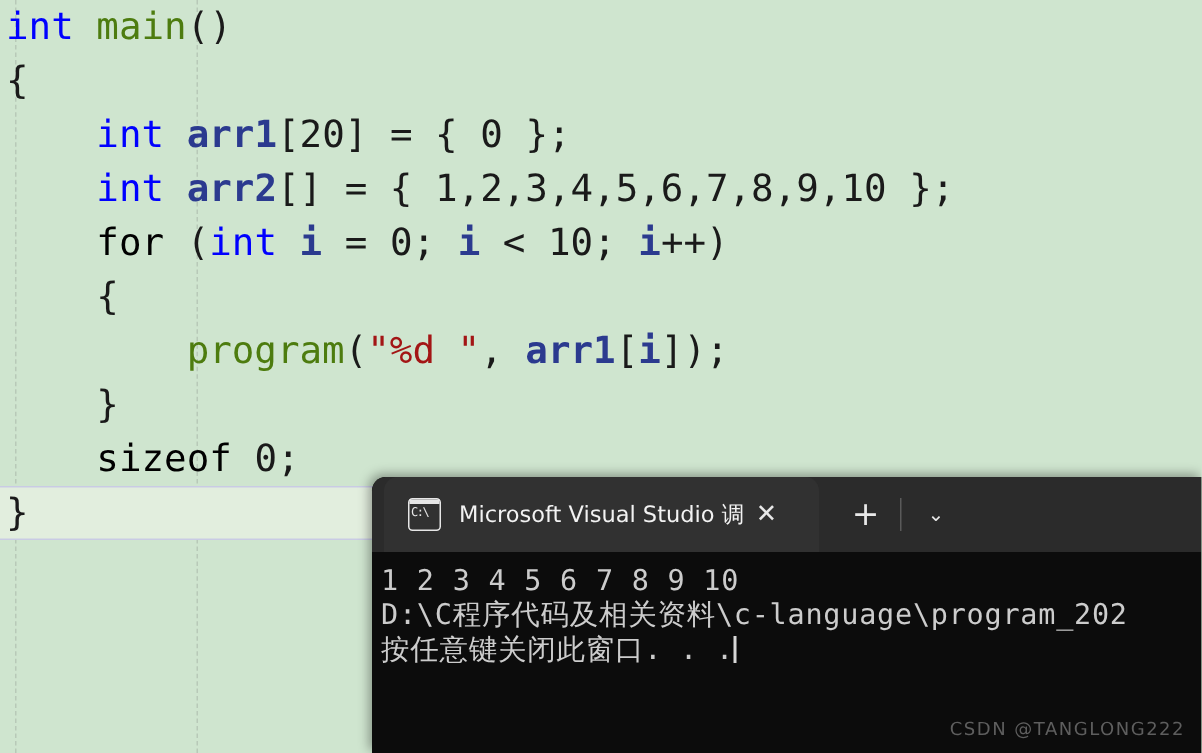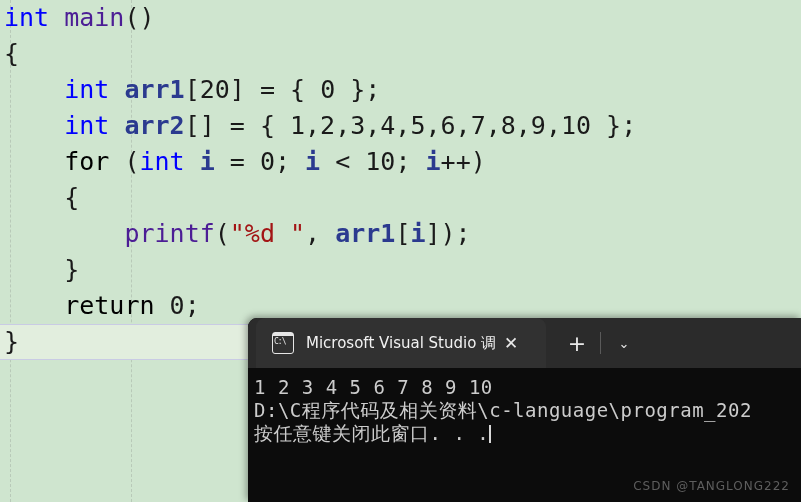--- a/index.html
+++ b/index.html
@@ -39,21 +39,21 @@
     top:0;bottom:0;
     width:1px;
     border-left:1px dashed #b8c9b8;
   }
   .g1{left:10px;}
   .g2{left:131px;}
 
   
   .kw   {color:#0000ff;text-align:right;}        
   .kw2  {color:#000000;}        
-  .fn   {color:#4c1d95;text-align:right;}        
+  .fn   {color:#4d7c0f;text-align:right;}        
   .id   {color:#2b3a8f;font-weight:bold;}        
   .pun  {color:#1a1a1a;}        
   .num  {color:#1a1a1a;}        
   .str  {color:#a31515;}
 
   
   .console{
     position:absolute;
     left:248px;top:318px;
     width:553px;height:184px;
@@ -174,23 +174,23 @@
   <div class="editor">
     <div class="guide g1"></div>
     <div class="guide g2"></div>
     <div id="code-lines">
         <div class="code-line"><span></span><span class="kw">int</span><span class="pun"> </span><span class="fn">main</span><span class="pun">()</span></div>
         <div class="code-line"><span></span><span class="pun">{</span></div>
         <div class="code-line"><span>    </span><span class="kw">int</span><span class="pun"> </span><span class="id">arr1</span><span class="pun">[</span><span class="num">20</span><span class="pun">] = { </span><span class="num">0</span><span class="pun"> };</span></div>
         <div class="code-line"><span>    </span><span class="kw">int</span><span class="pun"> </span><span class="id">arr2</span><span class="pun">[] = { </span><span class="num">1,2,3,4,5,6,7,8,9,10</span><span class="pun"> };</span></div>
         <div class="code-line"><span>    </span><span class="kw2">for</span><span class="pun"> (</span><span class="kw">int</span><span class="pun"> </span><span class="id">i</span><span class="pun"> = </span><span class="num">0</span><span class="pun">; </span><span class="id">i</span><span class="pun"> &lt; </span><span class="num">10</span><span class="pun">; </span><span class="id">i</span><span class="pun">++)</span></div>
         <div class="code-line"><span>    </span><span class="pun">{</span></div>
-        <div class="code-line"><span>        </span><span class="fn">printf</span><span class="pun">(</span><span class="str">"%d "</span><span class="pun">, </span><span class="id">arr1</span><span class="pun">[</span><span class="id">i</span><span class="pun">]);</span></div>
+        <div class="code-line"><span>        </span><span class="fn">program</span><span class="pun">(</span><span class="str">"%d "</span><span class="pun">, </span><span class="id">arr1</span><span class="pun">[</span><span class="id">i</span><span class="pun">]);</span></div>
         <div class="code-line"><span>    </span><span class="pun">}</span></div>
-        <div class="code-line"><span>    </span><span class="kw2">return</span><span class="pun"> </span><span class="num">0</span><span class="pun">;</span></div>
+        <div class="code-line"><span>    </span><span class="kw2">sizeof</span><span class="pun"> </span><span class="num">0</span><span class="pun">;</span></div>
         <div class="code-line current"><span></span><span class="pun">}</span></div>
       </div>
   </div>
 
   <div class="console">
 
     <div class="titlebar">
       <div class="tab">
         <div class="cmd-icon"></div>
         <div class="tab-title">Microsoft Visual Studio 调试控</div>

